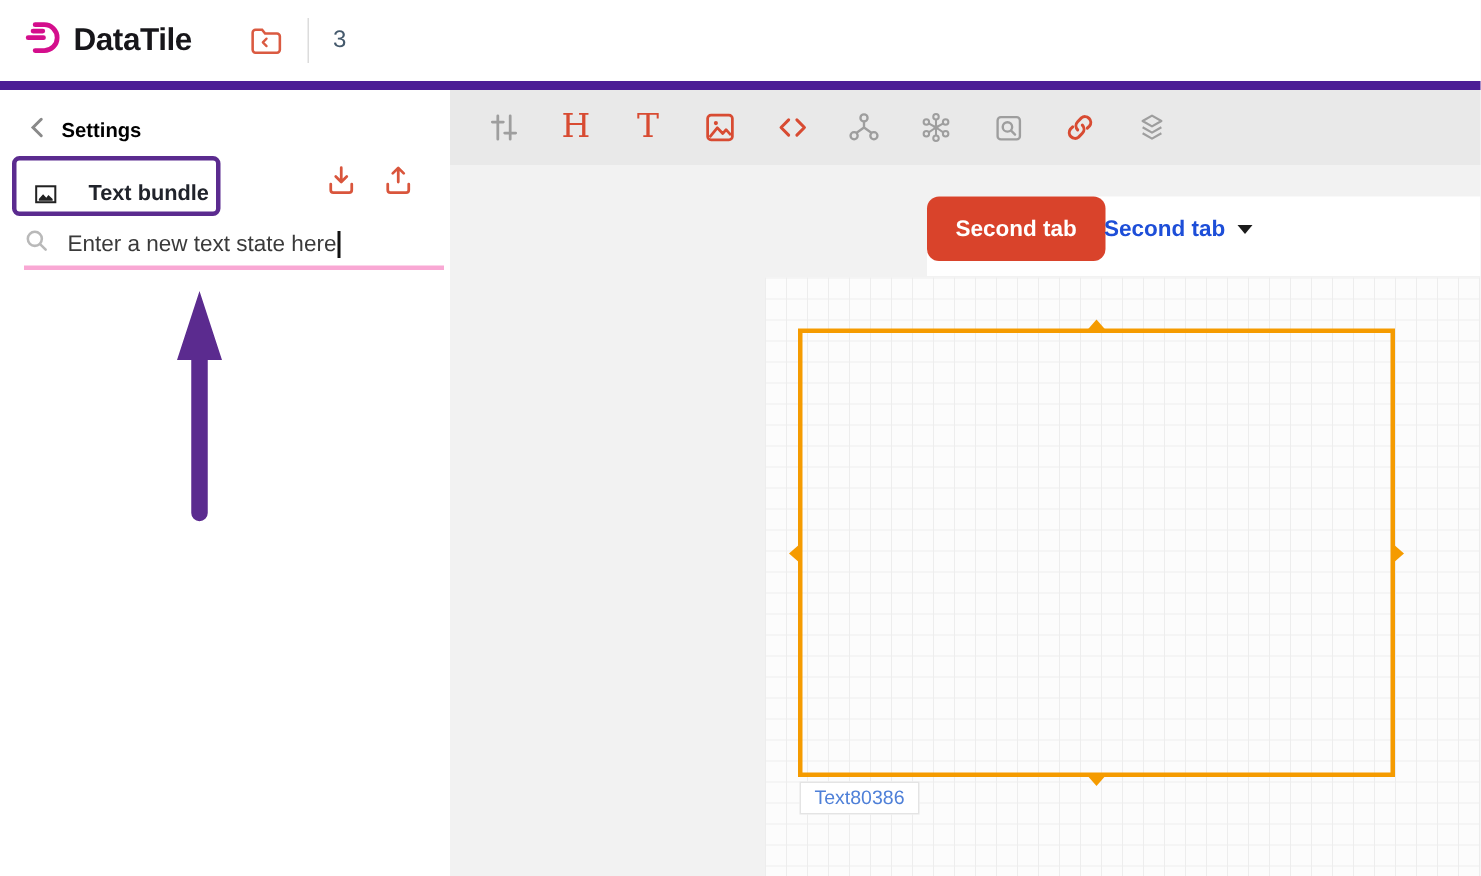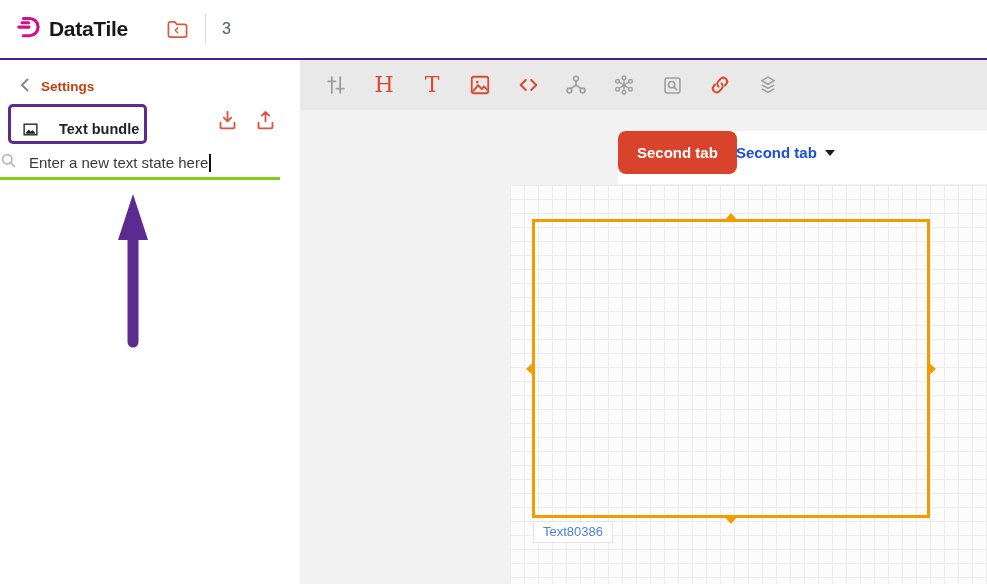--- a/index.html
+++ b/index.html
@@ -1,40 +1,40 @@
 <!DOCTYPE html>
 <html><head>
 <meta charset="utf-8">
 <style>
   * { margin:0; padding:0; box-sizing:border-box; }
   html,body { width:987px; height:584px; }
   body { font-family:"Liberation Sans", sans-serif; background:#ffffff; position:relative; overflow:hidden; }
 
   
   .header { position:absolute; top:0; left:0; right:0; height:60px; background:#fff;
-            border-bottom:2px solid #4c1d95; display:flex; align-items:center; z-index:6; }
+            border-bottom:6px solid #4c1d95; display:flex; align-items:center; z-index:6; }
   .logo { display:flex; align-items:center; margin-left:16px; gap:7px; }
   .brand { font-size:21px; font-weight:bold; color:#17161a; letter-spacing:-0.3px; }
   .folder-btn { margin-left:38px; display:flex; align-items:center; cursor:pointer; }
   .hdr-divider { width:1px; height:30px; background:#dcdcdc; margin:0 16px; }
   .hdr-count { font-size:16px; color:#44596c; }
 
   
   .sidebar { position:absolute; top:60px; left:0; width:300px; bottom:0; background:#fff; z-index:5; }
-  .back-row { display:flex; align-items:center; gap:12px; padding:18px 0 0 20px; color:#c2410c;
+  .back-row { display:flex; align-items:center; gap:12px; padding:18px 0 0 20px; color:#000000;
               font-size:13.5px; font-weight:bold; cursor:pointer; }
   .bundle-row { position:relative; height:44px; margin-top:12px; display:flex; align-items:center; }
   .bundle-highlight { position:absolute; left:8px; top:-3px; width:139px; height:40px;
                       border:3px solid #5b2b8f; border-radius:5px; pointer-events:none; }
   .bundle-icon { margin-left:22px; display:flex; }
   .bundle-label { margin-left:20px; font-size:14.5px; font-weight:bold; color:#20232b; }
   .io-icons { position:absolute; right:24px; top:2px; display:flex; gap:17px; }
   .io-icons span { cursor:pointer; display:flex; }
-  .state-input { position:absolute; left:0; top:88px; width:280px; height:32px;
-                 border-bottom:3px solid #84cc16; display:flex; align-items:center; cursor:text; }
+  .state-input { position:absolute; left:16px; top:88px; width:280px; height:32px;
+                 border-bottom:3px solid #f9a8d4; display:flex; align-items:center; cursor:text; }
   .state-input .value { margin-left:12px; font-size:15px; color:#3a3a3a; }
   .caret-line { display:inline-block; width:1.5px; height:18px; background:#111; margin-left:1px;
                 vertical-align:middle; }
   .annot-arrow { position:absolute; left:113px; top:132px; pointer-events:none; z-index:9; }
 
   
   .toolbar { position:absolute; left:300px; top:60px; right:0; height:50px; background:#e9e9e9;
              display:flex; align-items:center; padding-left:12px; z-index:4; }
   .tool-btn { width:48px; height:50px; display:flex; align-items:center; justify-content:center;
               cursor:pointer; }

